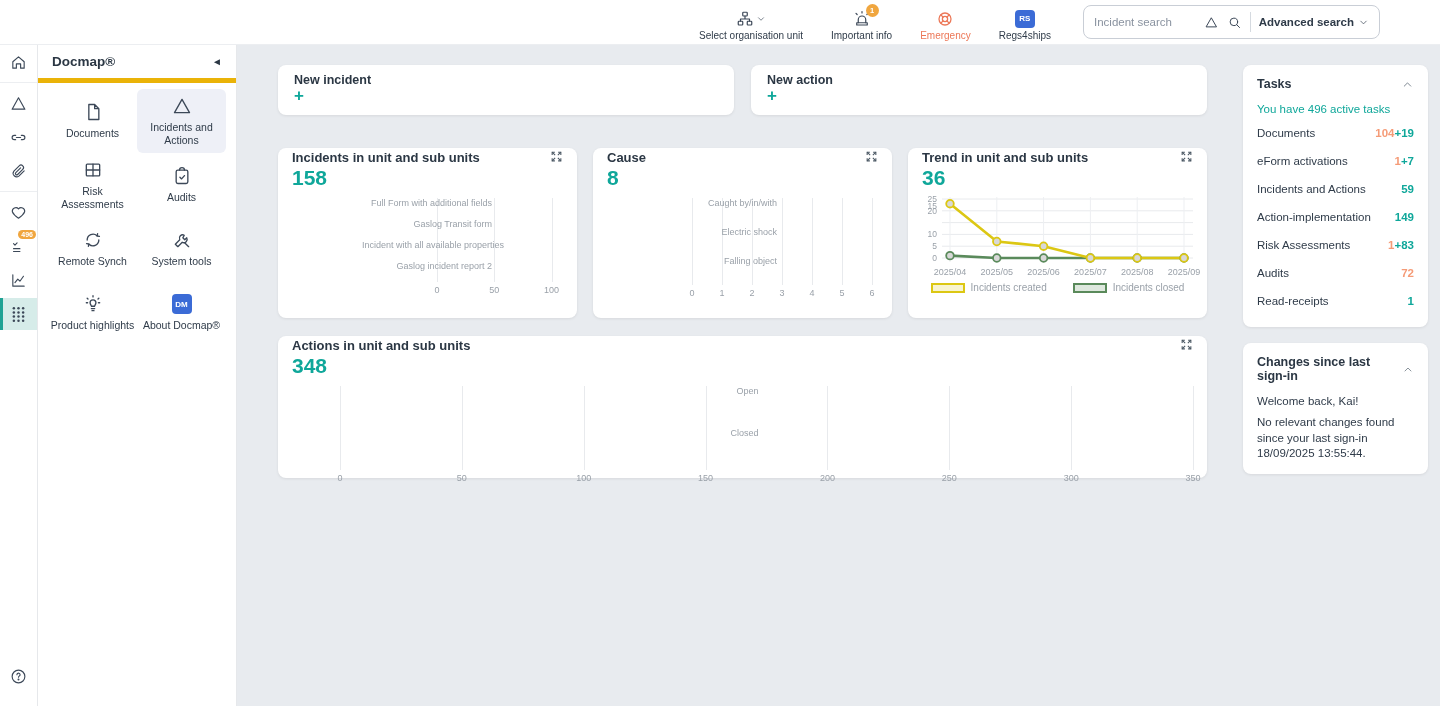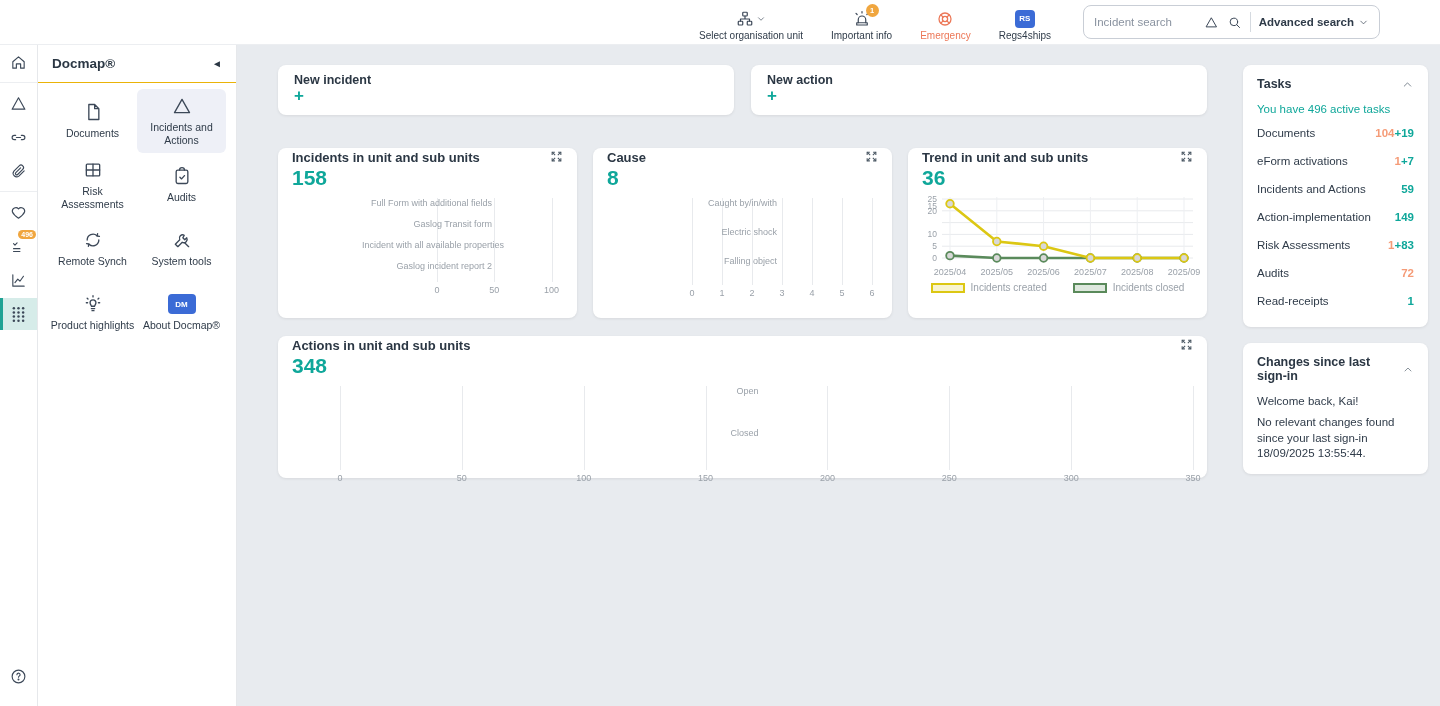--- a/index.html
+++ b/index.html
@@ -47,28 +47,28 @@
   .rail-item { height:32px; display:flex; align-items:center; justify-content:center; position:relative; cursor:pointer; margin:1px 0; }
   .rail-item.selected { background:#D6ECE9; }
   .rail-item.selected::before { content:""; position:absolute; left:0; top:0; bottom:0; width:3px; background:#1FA294; }
   .rail-divider { height:1px; background:#ECEEF1; margin:3px 0; }
   .rail-badge { position:absolute; top:0px; right:1px; background:#F0A63F; color:#fff; font-size:7px; font-weight:bold; border-radius:8px; padding:1px 3px; }
   .rail-spacer { flex:1; }
   .rail-help { margin-bottom:14px; }
 
   
   .menu { width:199px; background:#fff; border-right:1px solid #E6E8EB; padding:0 10px; }
-  .menu-head { height:38px; display:flex; align-items:center; justify-content:space-between; border-bottom:1px solid #eab308; margin:0 -10px; padding:0 14px; }
+  .menu-head { height:38px; display:flex; align-items:center; justify-content:space-between; border-bottom:5px solid #eab308; margin:0 -10px; padding:0 14px; }
   .menu-title { font-size:13.5px; font-weight:bold; color:#2B3744; }
   .collapse-btn { cursor:pointer; color:#2B3744; font-size:10px; line-height:1; }
   .menu-grid { display:grid; grid-template-columns:1fr 1fr; margin-top:6px; }
   .menu-item { height:64px; border-radius:6px; display:flex; flex-direction:column; align-items:center; justify-content:center; gap:5px; cursor:pointer; padding:4px 2px; }
   .menu-item.selected { background:#EEF0F7; }
   .mi-label { font-size:10.5px; color:#2F3B49; text-align:center; line-height:1.2; }
-  .dm-badge { width:28px; height:20px; background:#3B6BD6; border-radius:4px; color:#fff; font-size:8px; font-weight:bold; display:flex; align-items:center; justify-content:center; }
+  .dm-badge { width:20px; height:20px; background:#3B6BD6; border-radius:4px; color:#fff; font-size:8px; font-weight:bold; display:flex; align-items:center; justify-content:center; }
 
   
   .main { flex:1; min-width:0; }
   .content { padding:20px 0 0 41px; }
   .row1 { display:flex; gap:17px; width:929px;align-items:flex-end; }
   .quick-card { flex:1; height:50px; background:#fff; border-radius:8px; box-shadow:0 1px 3px rgba(0,0,0,.08); padding:8px 16px; cursor:pointer; }
   .qc-title { font-size:12.5px; font-weight:bold; color:#2B3744; }
   .qc-plus { color:#0FA79A; font-size:17px; font-weight:bold; line-height:1.1; }
 
   .row2 { display:flex; gap:16px; margin-top:33px; width:929px; }

